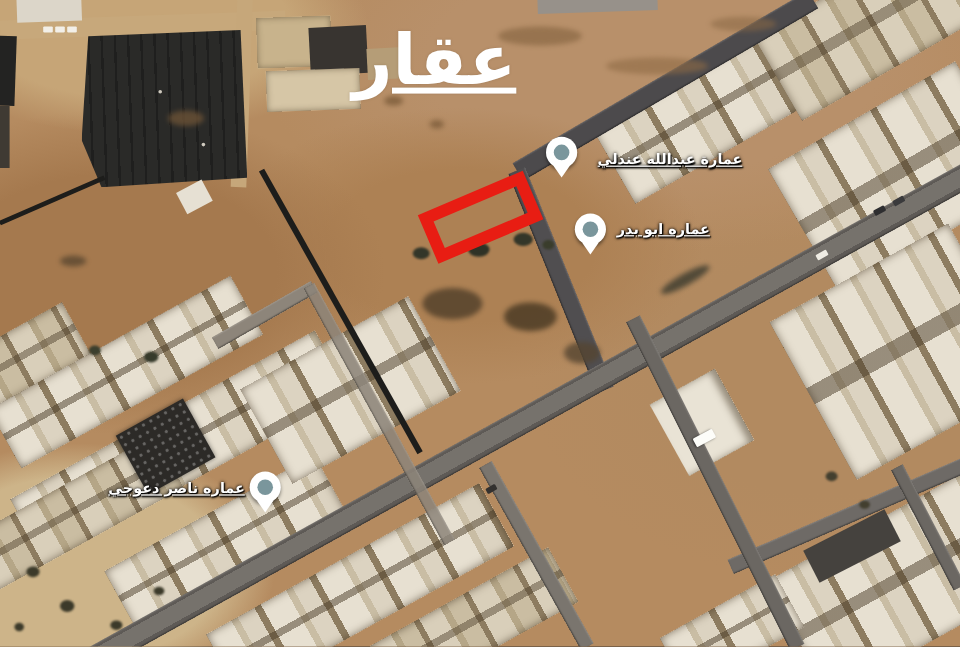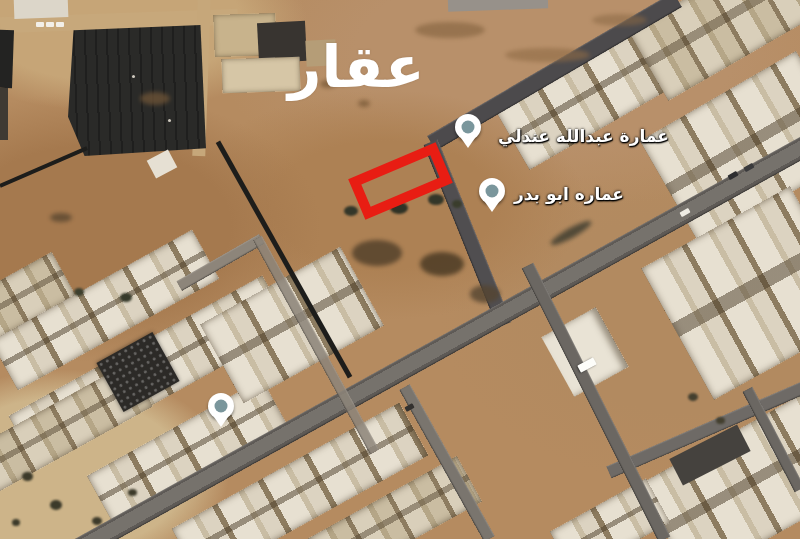--- a/index.html
+++ b/index.html
@@ -26,22 +26,22 @@
   .road.lite{background:#8d857a;}
   .wall{z-index:2;background:#1d1d1b;}
   .tree{z-index:3;border-radius:50%;filter:blur(1px);}
   .deb{z-index:3;border-radius:50%;filter:blur(2px);opacity:.8;}
   .car{z-index:3;border-radius:1px;}
   .pin{z-index:6;width:26px;height:26px;background:#fff;border-radius:50%;box-shadow:0 2px 3px rgba(0,0,0,.45);}
   .pin::before{content:'';position:absolute;left:50%;bottom:-8px;transform:translateX(-50%);
       width:0;height:0;border:7px solid transparent;border-top:10px solid #fff;border-bottom:0;}
   .pin::after{content:'';position:absolute;left:50%;top:50%;transform:translate(-50%,-50%);
       width:13px;height:13px;border-radius:50%;background:#7a969c;}
-  .maplabel{z-index:6;color:#fff;font-size:17px;font-weight:bold;white-space:nowrap;
-      text-shadow:0 1px 2px #000,0 0 3px #000,1px 1px 1px rgba(0,0,0,.9);}
+  .maplabel{z-index:6;color:#fff;font-size:12px;font-weight:bold;white-space:nowrap;
+      text-shadow:0 1px 2px #000,0 0 3px #000,1px 1px 1px rgba(0,0,0,.9);text-decoration:underline;}
   .wm{z-index:5;color:#fff;font-weight:bold;text-shadow:0 0 2px rgba(120,90,60,.4);}
   .field{z-index:1;left:68px;top:25px;width:138px;height:131px;
       background:repeating-linear-gradient(88deg,#2a2a28 0 9px,#1f1f1e 9px 11px);
       clip-path:polygon(4% 4%,96% 0,100% 94%,12% 100%,0 70%);}
   .field::after{content:'';position:absolute;left:64px;top:50px;width:3px;height:3px;border-radius:50%;
       background:#cfcabf;box-shadow:36px 44px 0 #cfcabf;}
   .blackroof{z-index:2;background:#2c2a27;background-image:radial-gradient(circle,rgba(255,255,255,.28) 1px,rgba(0,0,0,0) 1.7px);background-size:7px 7px;box-shadow:0 0 4px rgba(0,0,0,.5);}
   .redrect{z-index:4;border:10px solid #e81d13;}
 </style>
 </head>
@@ -124,23 +124,24 @@
   <div class="tree" style="left:716px;top:417px;width:9px;height:7px;background:#433f2f;"></div>
   <div class="deb" style="left:415px;top:22px;width:70px;height:16px;background:#8a6844;opacity:.7;"></div>
   <div class="deb" style="left:505px;top:48px;width:85px;height:14px;background:#8f6b45;opacity:.6;"></div>
   <div class="deb" style="left:592px;top:14px;width:55px;height:12px;background:#8a6844;opacity:.55;"></div>
   <div class="deb" style="left:140px;top:92px;width:30px;height:13px;background:#6b5236;"></div>
   <div class="deb" style="left:320px;top:80px;width:16px;height:8px;background:#7c5c3a;"></div>
   <div class="deb" style="left:358px;top:100px;width:12px;height:7px;background:#7c5c3a;"></div>
 
   <div class="redrect" style="left:353px;top:159px;width:95px;height:44px;transform:rotate(-23deg);"></div>
 
-  <div class="wm" style="left:288px;top:29px;width:148px;height:76px;line-height:76px;font-size:58px;">عقار</div>
+  <div class="wm" style="left:288px;top:12px;width:148px;height:76px;line-height:76px;font-size:58px;text-align:center;text-decoration:underline;">عقار</div>
 
   <div class="pin" style="left:455px;top:114px;"></div>
   <div class="maplabel" style="left:498px;top:126px;">عمارة عبدالله عندلي</div>
 
   <div class="pin" style="left:479px;top:178px;"></div>
   <div class="maplabel" style="left:514px;top:184px;">عماره ابو بدر</div>
 
   <div class="pin" style="left:208px;top:393px;"></div>
+  <div class="maplabel" style="left:62px;top:400px;width:142px;text-align:right;">عماره ناصر دعوجي</div>
 
 </div>
 
 </body></html>

